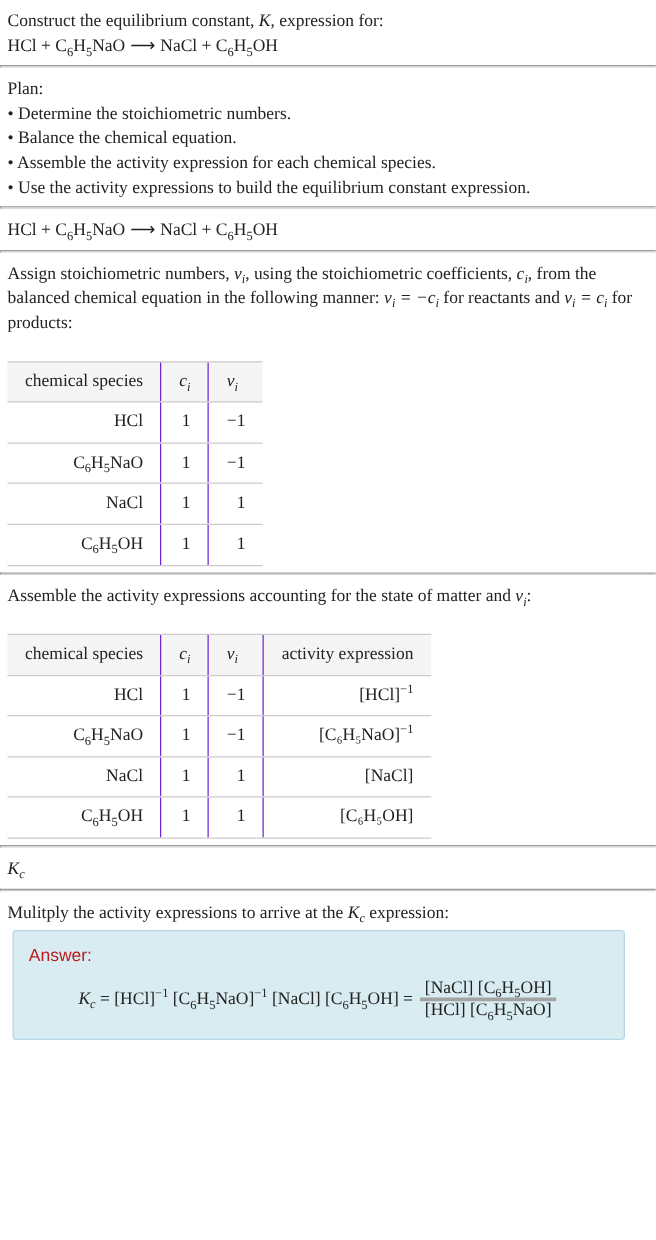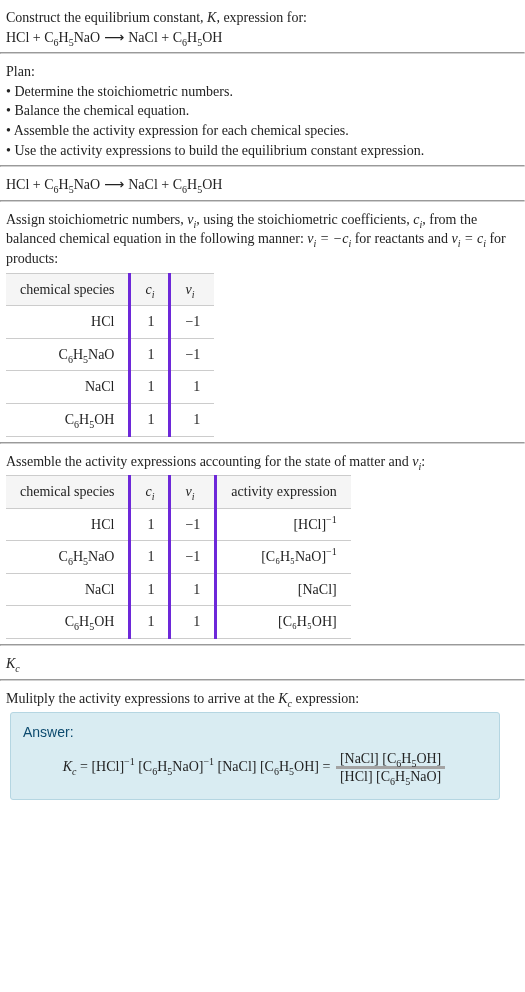--- a/index.html
+++ b/index.html
@@ -18,43 +18,43 @@
   .sep {
     border-bottom: 1px solid #d0d0d0;
     margin: 0;
   }
   .sub { font-size: 10px; vertical-align: sub; line-height: 0; }
   .sup { font-size: 10px; vertical-align: super; line-height: 0; }
   .it { font-style: italic; }
   .eq { font-family: Georgia, serif; }
   .arrow { padding: 0 4px; }
   table.data {
-    margin-top: 4px;
+    margin-top: 20px;
     border-collapse: collapse;
   }
   table.data th, table.data td {
     border-top: 1px solid #ccc;
     border-bottom: 1px solid #ccc;
     padding: 6px 14px;
     font-weight: normal;
     white-space: nowrap;
   }
-  table.data tr > * + * { border-left: 3px solid #6d28d9; }
+  table.data tr > * + * { border-left: 1px solid #6d28d9; }
   table.data thead th { background: #f5f5f5; text-align: left; }
   table.data td.num { text-align: right; }
   table.data td.left { text-align: right; }
   .answer-box {
     background: #d9ecf2;
     border: 1px solid #b5d6e2;
     border-radius: 3px;
     padding: 10px 12px 14px 12px;
     margin: 4px 0 0 4px;
     width: 490px;
   }
-  .answer-title { font-family: Arial, Helvetica, sans-serif; color: #0c4a6e; margin-bottom: 8px; }
+  .answer-title { font-family: Arial, Helvetica, sans-serif; color: #b91c1c; margin-bottom: 8px; }
   .frac {
     display: inline-block;
     text-align: center;
     vertical-align: middle;
     line-height: 1.1;
     padding: 0 2px;
   }
   .frac .num { display: block; border-bottom: 3px solid #a3a3a3; padding: 0 4px; }
   .frac .den { display: block; padding: 0 4px; text-align: right; }
   .kc-line { text-align: center; white-space: nowrap; }

